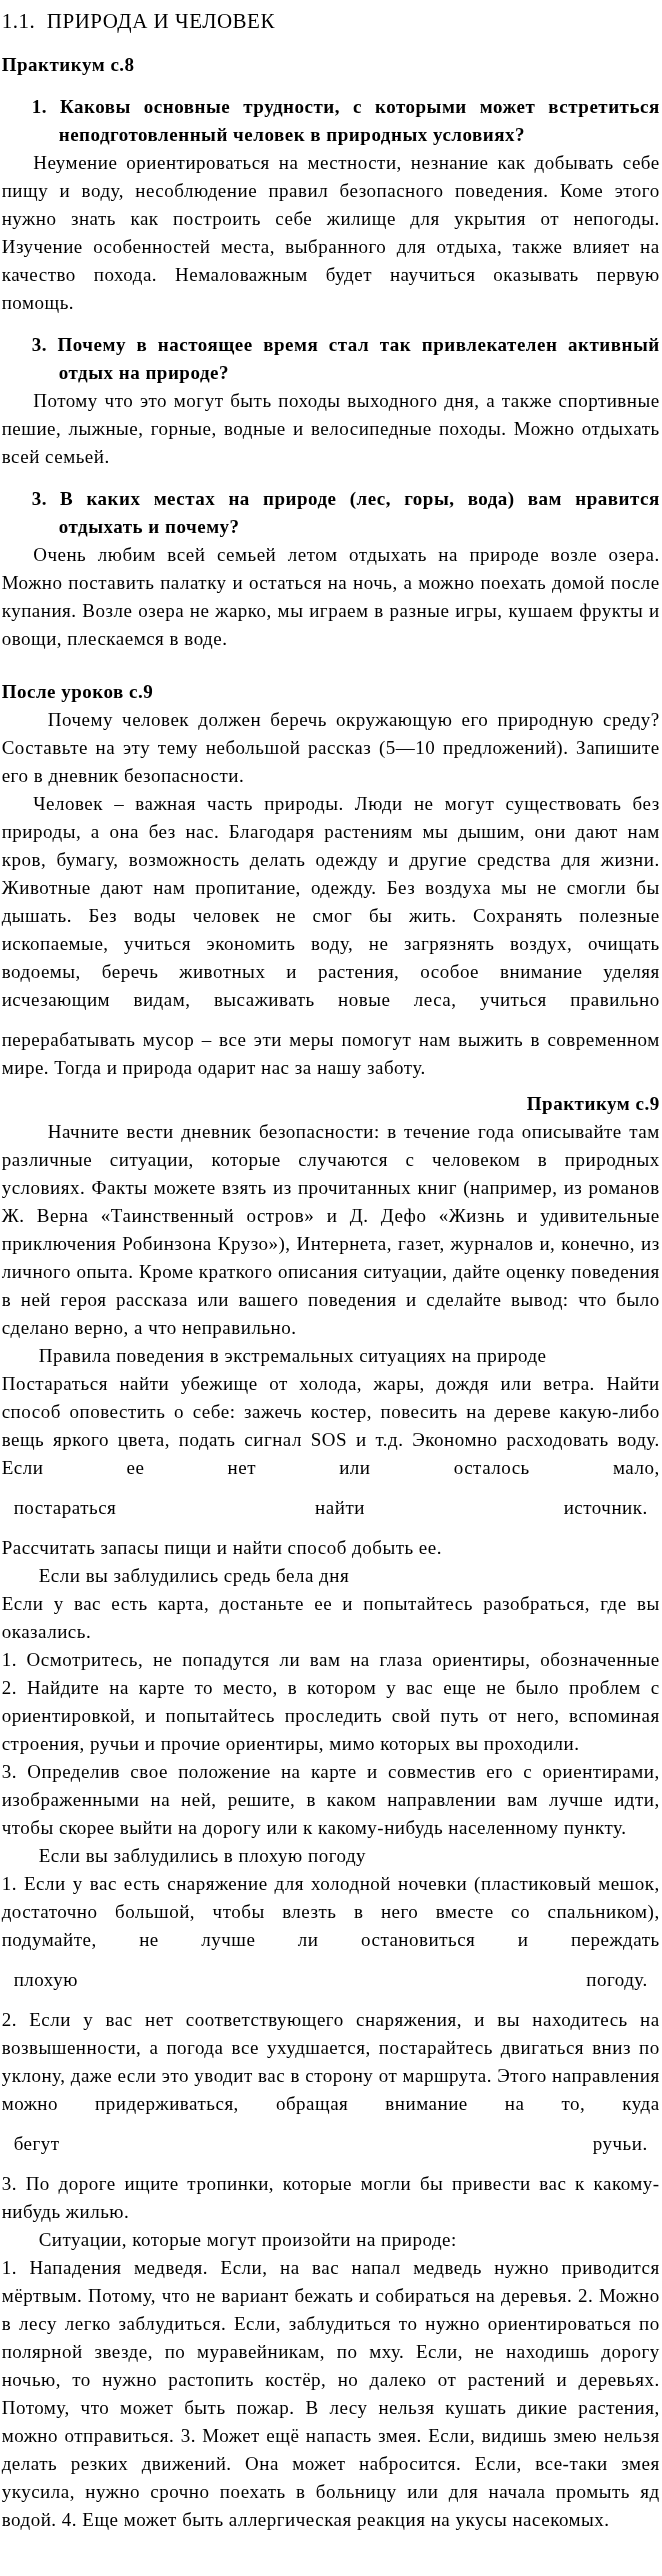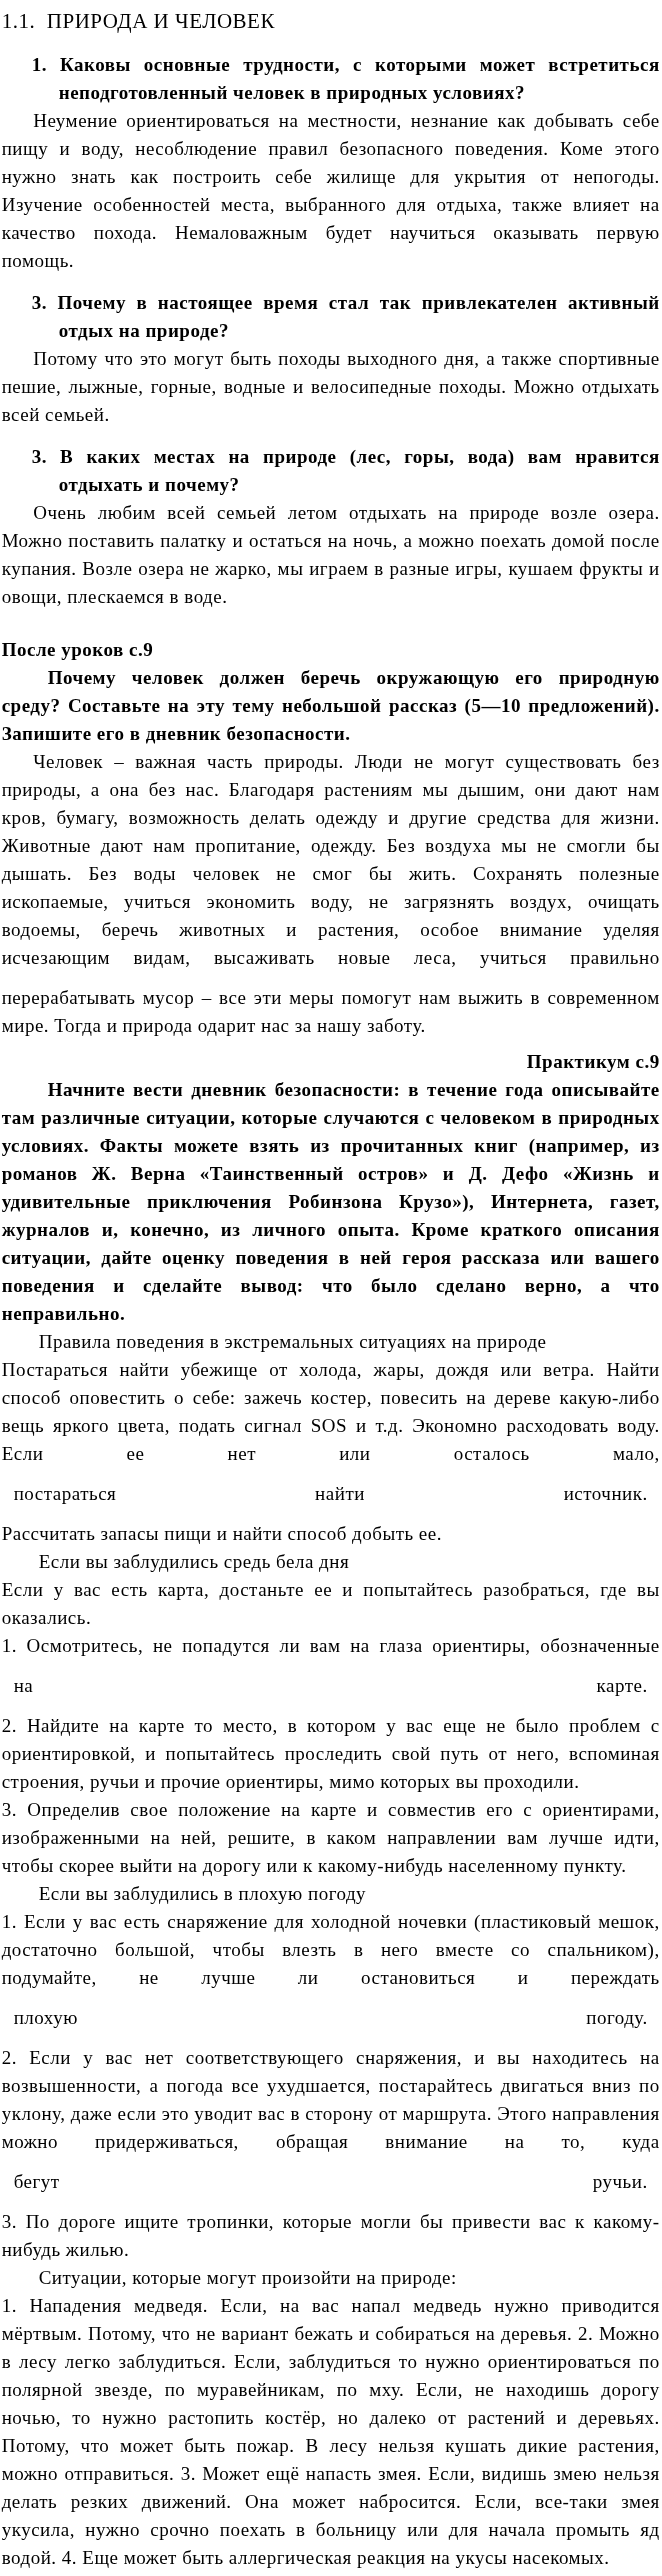--- a/index.html
+++ b/index.html
@@ -33,21 +33,21 @@
   .mt-section{ margin-top: 25px; }
   .mt-sm     { margin-top: 8.3px; text-align: right; }
   .question {
     font-weight: bold;
     text-align: justify;
     padding-left: 57px;
     text-indent: -27px;
     margin: 14px 0 0 0;
   }
   .qpara {
-    font-weight: bold;
+    font-weight: normal;
     text-align: justify;
     text-indent: 46px;
     margin: 0;
   }
   .p {
     text-align: justify;
     margin: 0;
   }
   .p-ind { text-indent: 31.5px; }
   .p-last { text-align-last: justify; }
@@ -64,20 +64,21 @@
 </style>
 </head>
 <body>
 
 <div class="doc">
 
   <div class="title-line">
     <span class="title-num">1.1.</span><span>ПРИРОДА И ЧЕЛОВЕК</span>
   </div>
 
+  <div class="h-bold h-first">Практикум с.8</div>
 
   <div class="question">1. Каковы основные трудности, с которыми может встретиться неподготовленный человек в природных условиях?</div>
   <div class="p p-ind">Неумение ориентироваться на местности, незнание как добывать себе пищу и воду, несоблюдение правил безопасного поведения. Коме этого нужно знать как построить себе жилище для укрытия от непогоды. Изучение особенностей места, выбранного для отдыха, также влияет на качество похода. Немаловажным будет научиться оказывать первую помощь.</div>
 
   <div class="question">3. Почему в настоящее время стал так привлекателен активный отдых на природе?</div>
   <div class="p p-ind">Потому что это могут быть походы выходного дня, а также спортивные пешие, лыжные, горные, водные и велосипедные походы. Можно отдыхать всей семьей.</div>
 
   <div class="question">3. В каких местах на природе (лес, горы, вода) вам нравится отдыхать и почему?</div>
   <div class="p p-ind">Очень любим всей семьей летом отдыхать на природе возле озера. Можно поставить палатку и остаться на ночь, а можно поехать домой после купания. Возле озера не жарко, мы играем в разные игры, кушаем фрукты и овощи, плескаемся в воде.</div>
 
@@ -90,21 +91,20 @@
   <div class="qpara">Начните вести дневник безопасности: в течение года описывайте там различные ситуации, которые случаются с человеком в природных условиях. Факты можете взять из прочитанных книг (например, из романов Ж. Верна «Таинственный остров» и Д. Дефо «Жизнь и удивительные приключения Робинзона Крузо»), Интернета, газет, журналов и, конечно, из личного опыта. Кроме краткого описания ситуации, дайте оценку поведения в ней героя рассказа или вашего поведения и сделайте вывод: что было сделано верно, а что неправильно.</div>
 
   <div class="cap">Правила поведения в экстремальных ситуациях на природе</div>
   <div class="p p-last">Постараться найти убежище от холода, жары, дождя или ветра. Найти способ оповестить о себе: зажечь костер, повесить на дереве какую-либо вещь яркого цвета, подать сигнал SOS и т.д. Экономно расходовать воду. Если ее нет или осталось мало,</div>
   <div class="spread">постараться найти источник.</div>
   <div class="p">Рассчитать запасы пищи и найти способ добыть ее.</div>
 
   <div class="cap">Если вы заблудились средь бела дня</div>
   <div class="p">Если у вас есть карта, достаньте ее и попытайтесь разобраться, где вы оказались.</div>
   <div class="p p-last">1. Осмотритесь, не попадутся ли вам на глаза ориентиры, обозначенные</div>
-  <div class="spread">на карте.</div>
   <div class="p">2. Найдите на карте то место, в котором у вас еще не было проблем с ориентировкой, и попытайтесь проследить свой путь от него, вспоминая строения, ручьи и прочие ориентиры, мимо которых вы проходили.</div>
   <div class="p">3. Определив свое положение на карте и совместив его с ориентирами, изображенными на ней, решите, в каком направлении вам лучше идти, чтобы скорее выйти на дорогу или к какому-нибудь населенному пункту.</div>
 
   <div class="cap">Если вы заблудились в плохую погоду</div>
   <div class="p p-last">1. Если у вас есть снаряжение для холодной ночевки (пластиковый мешок, достаточно большой, чтобы влезть в него вместе со спальником), подумайте, не лучше ли остановиться и переждать</div>
   <div class="spread">плохую погоду.</div>
   <div class="p p-last">2. Если у вас нет соответствующего снаряжения, и вы находитесь на возвышенности, а погода все ухудшается, постарайтесь двигаться вниз по уклону, даже если это уводит вас в сторону от маршрута. Этого направления можно придерживаться, обращая внимание на то, куда</div>
   <div class="spread">бегут ручьи.</div>
   <div class="p">3. По дороге ищите тропинки, которые могли бы привести вас к какому-нибудь жилью.</div>
 

